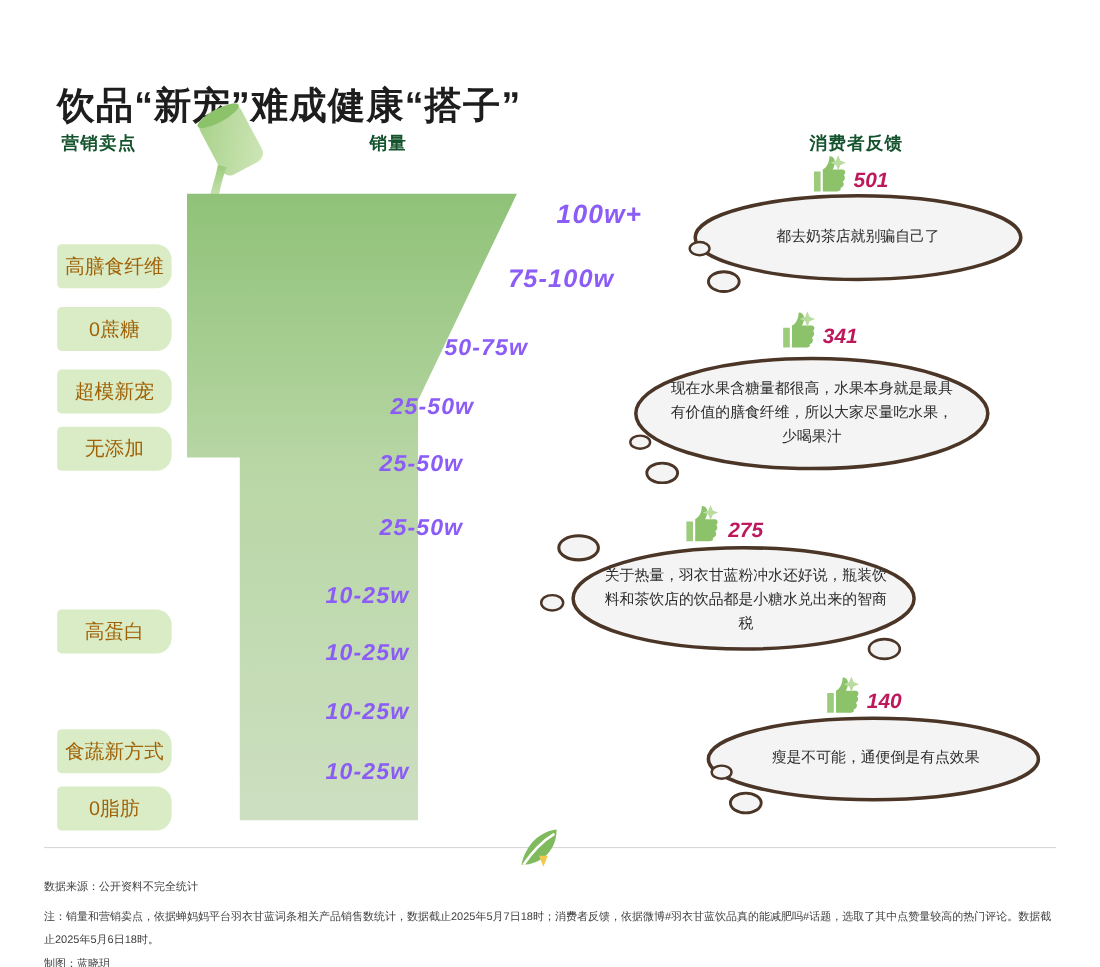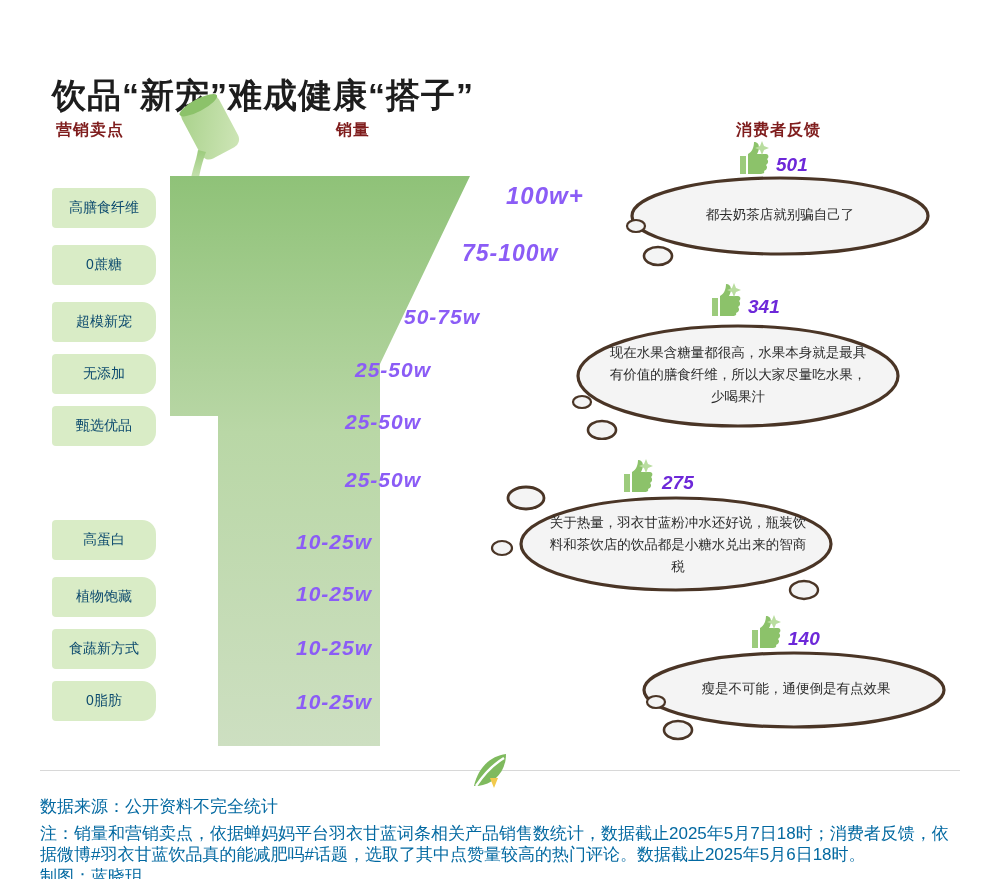--- a/index.html
+++ b/index.html
@@ -31,40 +31,41 @@
     letter-spacing: 1px;
     color: #1d1d1d;
     margin-top: 47px;
   }
 
   
   .col-head {
     position: absolute;
     font-size: 16px;
     font-weight: bold;
-    color: #7f1d1d;
+    color: #14532d;
     letter-spacing: 1px;
   }
   .col-head.sell   { left: 56px;  top: 120px; }
   .col-head.sales  { left: 336px; top: 120px; }
   .col-head.fb     { left: 736px; top: 120px; }
 
   
   .tag {
     position: absolute;
     left: 52px;
     width: 104px;
     height: 40px;
     background: #d9ecc6;
     border-radius: 4px 14px 14px 4px;
     display: flex;
     align-items: center;
     justify-content: center;
-    font-size: 14px;
-    color: #0c4a6e;
+    font-size: 18px;
+    color: #a16207;
+    margin-top: 34px;
   }
 
   
   .funnel-wrap {
     position: absolute;
     left: 170px;
     top: 176px;
     width: 310px;
     height: 570px;
   }
@@ -91,21 +92,21 @@
 
   
   .bubble {
     position: absolute;
   }
   .bubble .count {
     position: absolute;
     font-size: 19px;
     font-weight: bold;
     font-style: italic;
-    color: #6d28d9;
+    color: #be185d;
   }
   .bubble .btext {
     position: absolute;
     font-size: 13.5px;
     line-height: 22px;
     color: #2b2b2b;
     text-align: center;
   }
   .thumb {
     position: absolute;
@@ -123,22 +124,22 @@
   .leaf-logo {
     position: absolute;
     left: 468px;
     top: 748px;
     width: 44px;
     height: 44px;
   }
   .foot {
     position: absolute;
     left: 40px;
-    font-size: 17px;
-    color: #0369a1;
+    font-size: 10px;
+    color: #404040;
     line-height: 21px;
   }
   .foot.src  { top: 796px; }
   .foot.note { top: 823px; width: 920px; }
   .foot.author { top: 866px; }
 </style>
 </head>
 <body>
 
 <div class="page">
@@ -179,23 +180,21 @@
         </linearGradient>
       </defs>
       <path d="M0 0 L300 0 L210 188 L210 570 L48 570 L48 240 L0 240 Z" fill="url(#fung)"></path>
     </svg>
   </div>
 
   <div class="tag" style="top:188px">高膳食纤维</div>
   <div class="tag" style="top:245px">0蔗糖</div>
   <div class="tag" style="top:354px">无添加</div>
   <div class="tag" style="top:302px">超模新宠</div>
-  <div class="tag" style="top:406px">甄选优品</div>
   <div class="tag" style="top:520px">高蛋白</div>
-  <div class="tag" style="top:577px">植物饱藏</div>
   <div class="tag" style="top:629px">食蔬新方式</div>
   <div class="tag" style="top:681px">0脂肪</div>
 
   <div class="sales-label" style="left:506px; top:182px; font-size:24px;">100w+</div>
   <div class="sales-label" style="left:462px; top:240px; font-size:23px;">75-100w</div>
   <div class="sales-label" style="left:404px; top:305px;font-style:italic;">50-75w</div>
   <div class="sales-label" style="left:355px; top:358px;">25-50w</div>
   <div class="sales-label" style="left:345px; top:410px;">25-50w</div>
   <div class="sales-label" style="left:345px; top:468px;">25-50w</div>
   <div class="sales-label" style="left:296px; top:530px;">10-25w</div>

